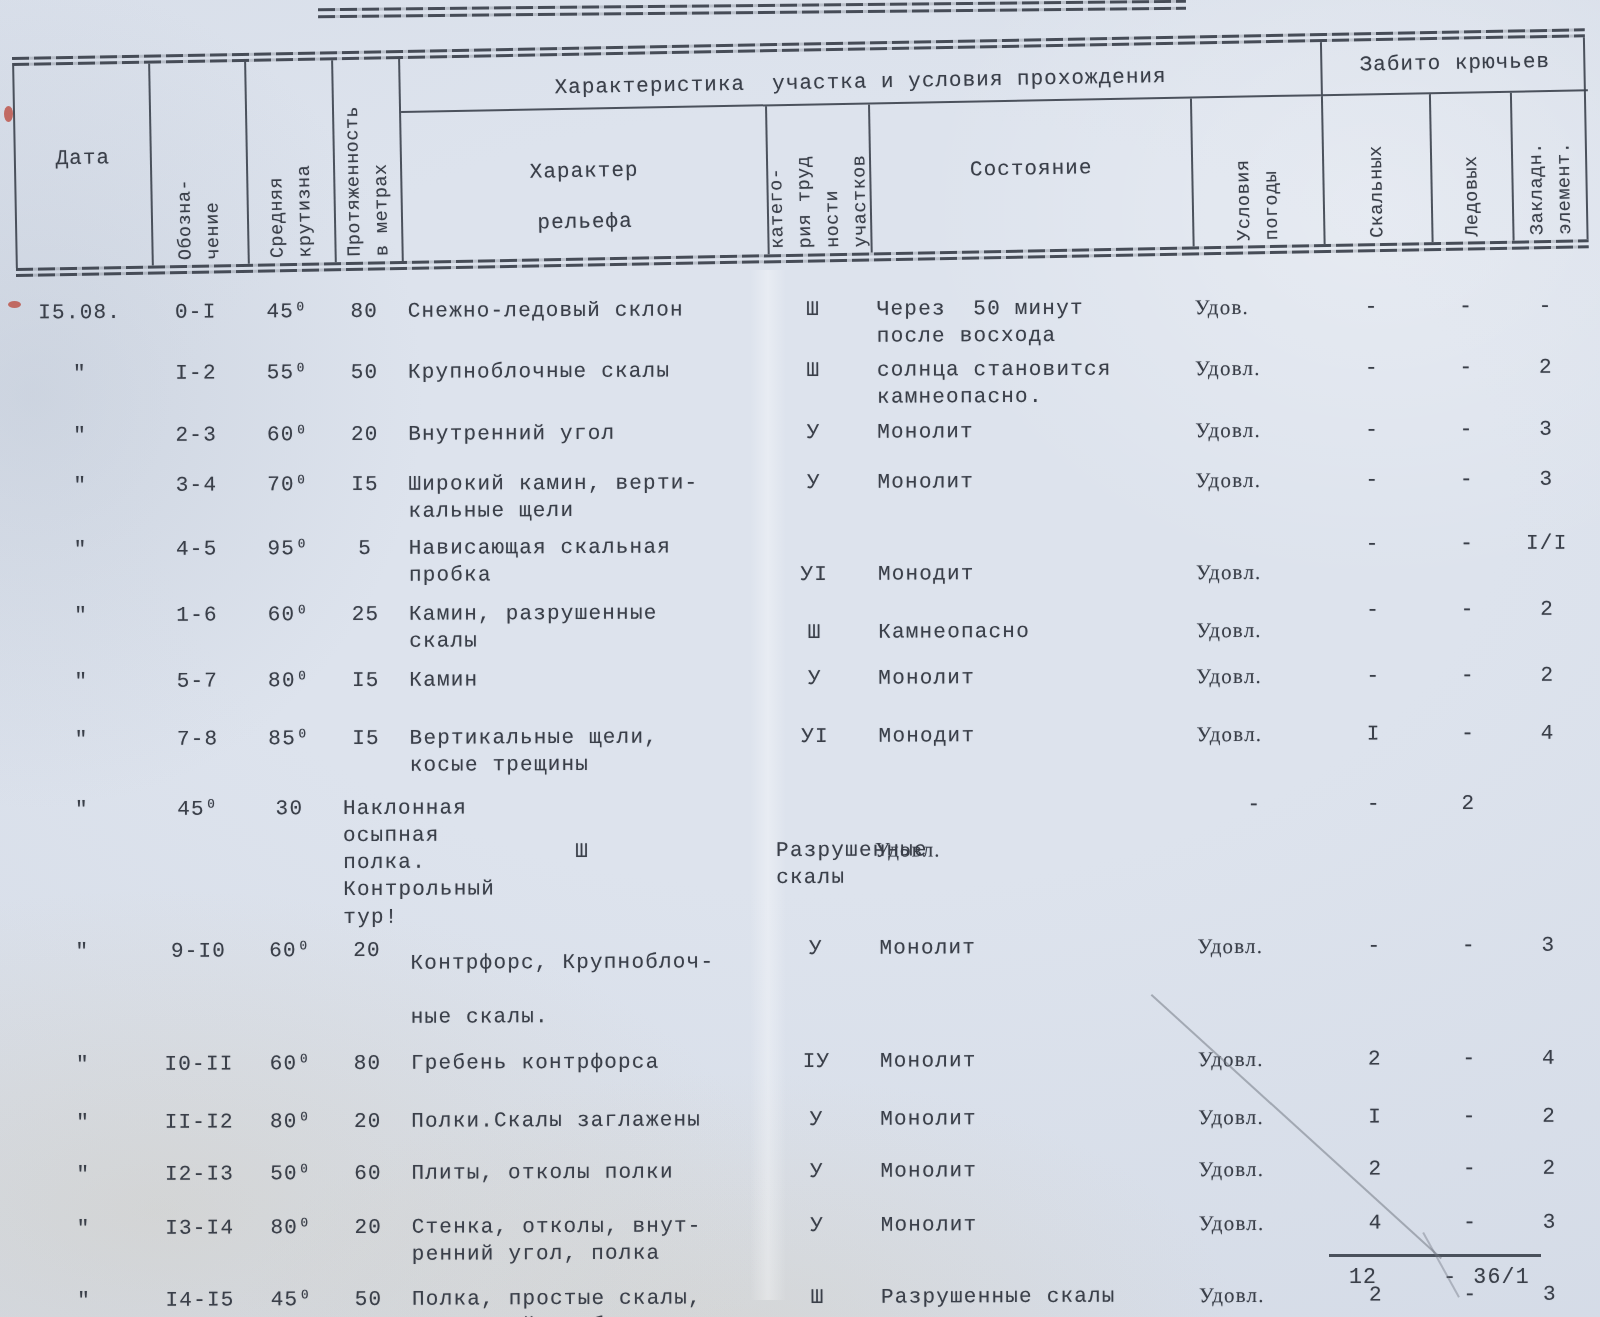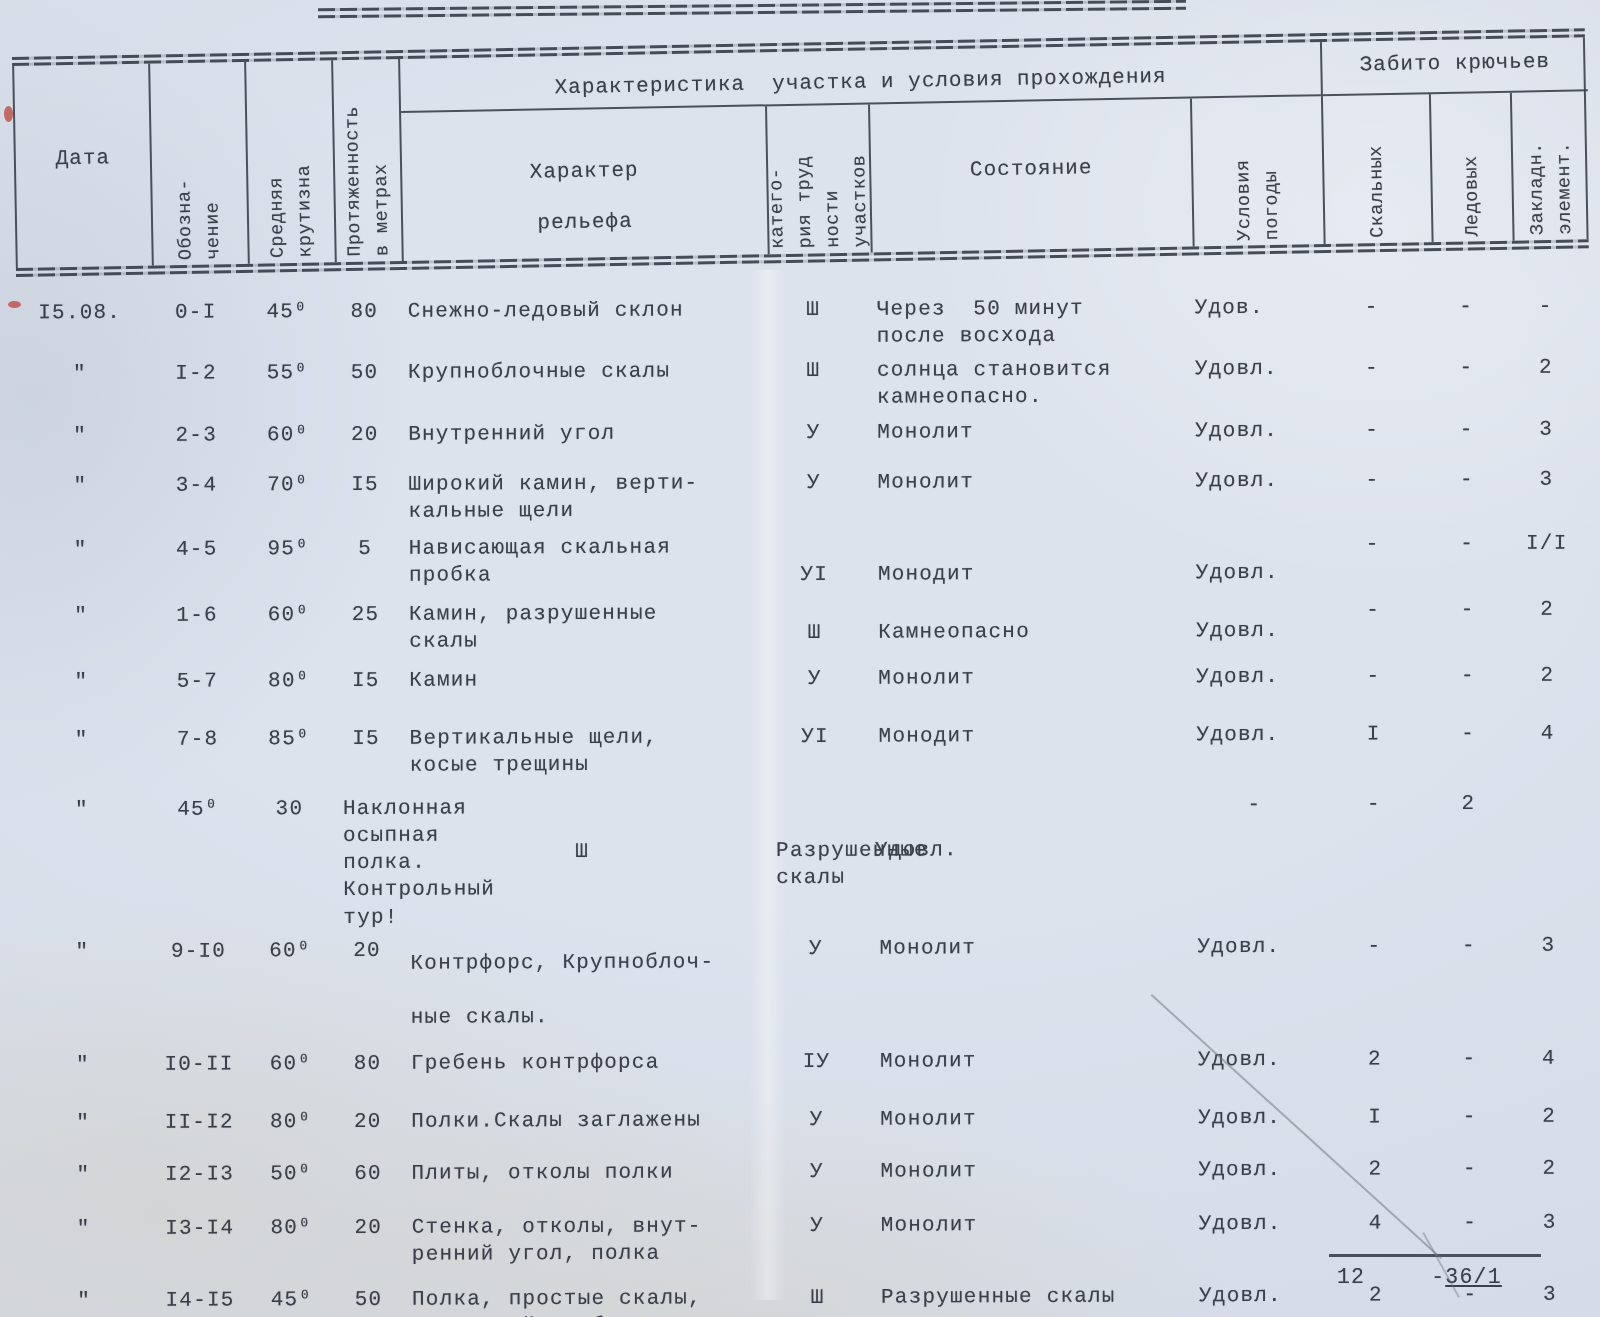--- a/index.html
+++ b/index.html
@@ -69,21 +69,21 @@
   .body-grid{
     margin-left:14px;width:1573px;padding-top:14px;
     transform:rotate(-.25deg);
     font-size:21px;letter-spacing:1.2px;line-height:1.3;
   }
   .row{display:grid;grid-template-columns:var(--cols);}
   .cell{white-space:pre-wrap;padding-top:6px;}
   .c0,.c1,.c2,.c3,.c5,.c8,.c9,.c10{text-align:center;}
   .c4{padding-left:10px;}
   .c6{padding-left:12px;}
-  .c7{padding-left:8px;}
+  .c7{padding-left:8px;font-family:Liberation Serif, serif;}
   .row:nth-child(1){min-height:56px}
   .row:nth-child(2){min-height:62px}
   .row:nth-child(3){min-height:50px}
   .row:nth-child(4){min-height:64px}
   .row:nth-child(5){min-height:66px}
   .row:nth-child(6){min-height:66px}
   .row:nth-child(7){min-height:58px}
   .row:nth-child(8){min-height:70px}
   .row:nth-child(9){min-height:84px}
   .row:nth-child(10){min-height:80px}
@@ -96,23 +96,23 @@
   .row:nth-child(5) .c5,.row:nth-child(5) .c6,.row:nth-child(5) .c7{padding-top:34px}
   .row:nth-child(6) .c5,.row:nth-child(6) .c6,.row:nth-child(6) .c7{padding-top:26px}
   .row:nth-child(9) .c5,.row:nth-child(9) .c6,.row:nth-child(9) .c7{padding-top:50px}
   .row:nth-child(10) .c4{line-height:2.55;}
 
   .totals{
     position:absolute;left:1329px;top:1254px;width:212px;
     border-top:3px solid var(--line);
     display:flex;padding-top:8px;font-size:21.5px;letter-spacing:1.2px;
   }
-  .t-rock{margin-left:8px;}
+  .t-rock{margin-left:20px;}
   .t-ice{margin-left:66px;}
-  .t-gear{text-decoration:underline;}
+  .t-gear{margin-left:16px;}
 </style>
 </head>
 <body>
 
 <div class="stage">
 
   <div class="topcut dd"></div>
   <div class="fold"></div>
   <div class="red-mark m1"></div>
   <div class="red-mark m2"></div>

